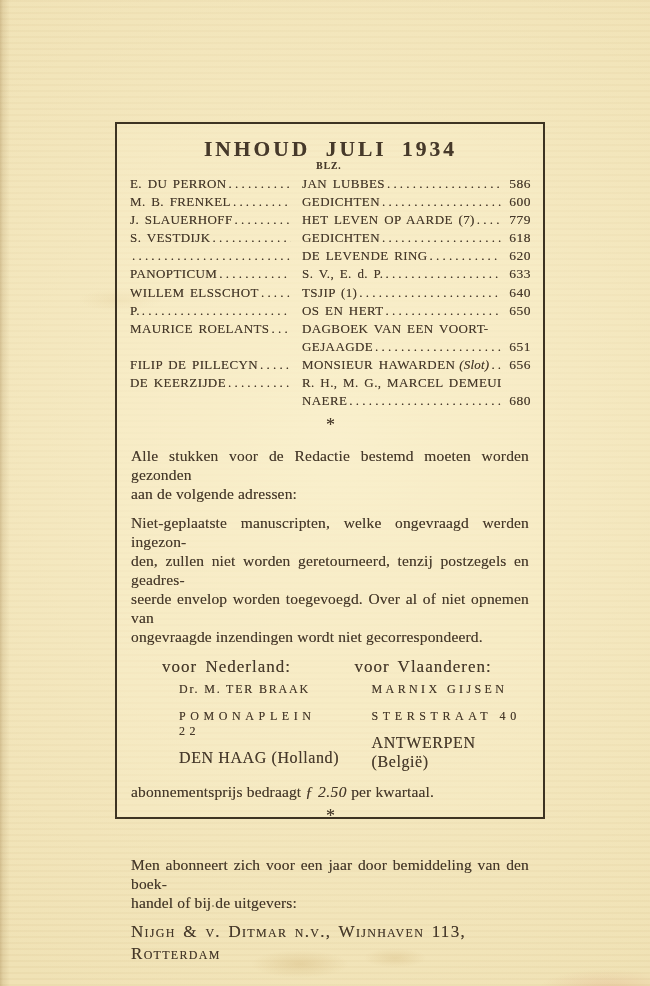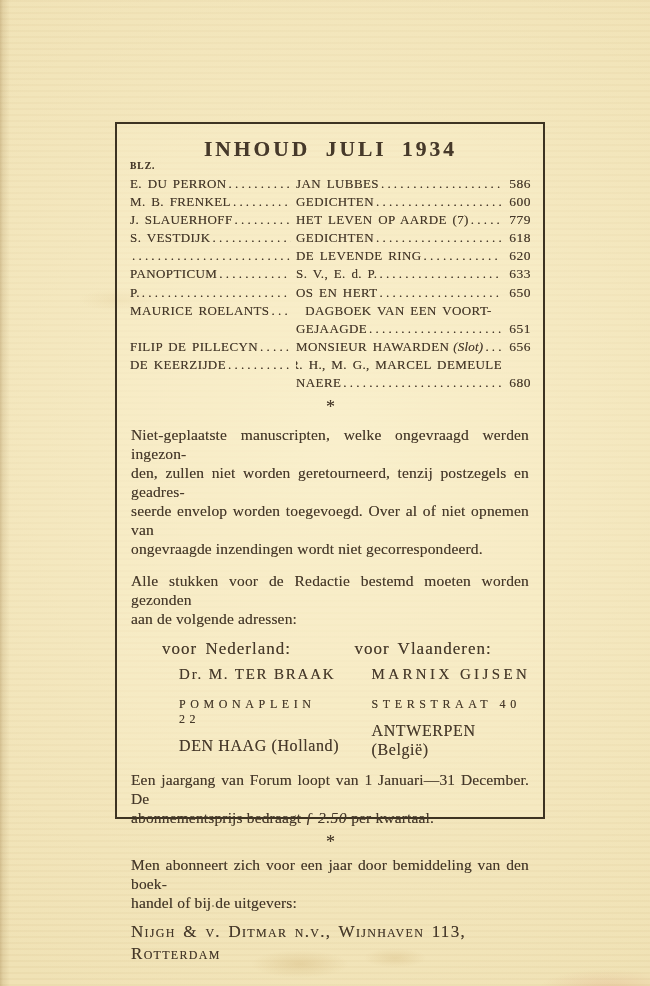--- a/index.html
+++ b/index.html
@@ -40,37 +40,37 @@
   .ink { text-shadow: 0 0 0.5px rgba(70,57,42,0.55); padding-left: 13px; }
 
   .page-title {
     margin-top: 5px;
     text-align: center;
     font-size: 21.5px; font-weight: bold;
     letter-spacing: 3px; word-spacing: 7px;
     line-height: 24px;
   }
   .blz {
-    text-align: left;
+    text-align: center;
     font-size: 9.5px; font-weight: bold;
     letter-spacing: 1px;
     line-height: 11px;
     padding-right: 3px;
   }
 
   
   .toc { margin-top: 3px; }
   .toc-row {
     display: flex; align-items: baseline;
     font-size: 13px; line-height: 18.1px;
     letter-spacing: 0.4px; word-spacing: 2px;
     white-space: nowrap;
   }
   .toc-author { flex: 0 0 161px; display: flex; align-items: flex-start; overflow: hidden; min-width: 0; }
-  .toc-title  { flex: 1 1 auto;  display: flex; align-items: baseline; overflow: hidden; min-width: 0; margin-left: 5px; justify-content: center; }
+  .toc-title  { flex: 1 1 auto;  display: flex; align-items: baseline; overflow: hidden; min-width: 0; margin-left: 11px; }
   .toc-page   { flex: 0 0 30px; text-align: right; font-size: 13.5px; letter-spacing: 0.5px; }
   .txt { flex: 0 0 auto; }
   .italic { font-style: italic; margin-left: 4px; letter-spacing: 0.2px; }
   .dots { flex: 1 1 0; min-width: 0; overflow: hidden; }
   .dots::before {
     content: "..........................................................................";
     letter-spacing: 3.2px; margin-left: 2px;
   }
 
   .star {
@@ -78,30 +78,30 @@
     font-size: 18px; line-height: 16px;
     margin-top: 7px;
   }
 
   
   .para { margin: 10px 2px 0 1px; font-size: 15.5px; line-height: 19px; letter-spacing: 0.15px; }
   .para .line      { text-align: justify; text-align-last: justify; }
   .para .line-last { text-align: left; }
   .p-redactie { margin-top: 13px; }
   .p-jaargang { margin-top: 11px; }
-  .p-abonneert { margin-top: 5px; }
+  .p-abonneert { margin-top: 31px; }
   .price { font-style: italic; letter-spacing: 0.5px; }
 
   
   .addresses { display: flex; margin: 11px 0 0 32px; }
   .addr-col-nl { width: 186px; }
   .addr-col-vl { margin-left: 13px; }
   .addr-heading { font-size: 17px; line-height: 20px; letter-spacing: 1px; word-spacing: 3px; }
   .addr-body { margin-left: 17px; margin-top: 3px; }
-  .addr-name   { font-size: 15px; line-height: 25px; letter-spacing: 1.8px; }
+  .addr-name   { font-size: 12px; line-height: 19px; letter-spacing: 1.8px; }
   .addr-name-wide { letter-spacing: 3.4px; }
   .addr-street { font-size: 12px; line-height: 15px; letter-spacing: 4.6px; margin-top: 10px; }
   .addr-city   { font-size: 16px; line-height: 19px; letter-spacing: 0.6px; margin-top: 9px; }
 
   .publisher {
     margin: 9px 0 0 1px;
     font-size: 17px; line-height: 22px;
     font-variant: small-caps;
     letter-spacing: 1.3px; word-spacing: 2px;
   }
@@ -176,20 +176,31 @@
             <span class="dots"></span>
           </span>
           <span class="toc-title">
             <span class="txt">S. V., E. d. P.</span>
             <span class="dots"></span>
           </span>
           <span class="toc-page">633</span>
         </div>
         <div class="toc-row">
           <span class="toc-author">
+            <span class="txt">WILLEM ELSSCHOT</span>
+            <span class="dots"></span>
+          </span>
+          <span class="toc-title">
+            <span class="txt">TSJIP (1)</span>
+            <span class="dots"></span>
+          </span>
+          <span class="toc-page">640</span>
+        </div>
+        <div class="toc-row">
+          <span class="toc-author">
             <span class="txt">P.</span>
             <span class="dots"></span>
           </span>
           <span class="toc-title">
             <span class="txt">OS EN HERT</span>
             <span class="dots"></span>
           </span>
           <span class="toc-page">650</span>
         </div>
         <div class="toc-row">
@@ -236,31 +247,31 @@
           <span class="toc-author"></span>
           <span class="toc-title">
             <span class="txt">NAERE</span>
             <span class="dots"></span>
           </span>
           <span class="toc-page">680</span>
         </div>
       </div>
 
     <div class="star">*</div>
+
+    <div class="para p-redactie">
+      <div class="line">Alle stukken voor de Redactie bestemd moeten worden gezonden</div>
+      <div class="line-last">aan de volgende adressen:</div>
+    </div>
 
     <div class="para">
       <div class="line">Niet-geplaatste manuscripten, welke ongevraagd werden ingezon-</div>
       <div class="line">den, zullen niet worden geretourneerd, tenzij postzegels en geadres-</div>
       <div class="line">seerde envelop worden toegevoegd. Over al of niet opnemen van</div>
       <div class="line-last">ongevraagde inzendingen wordt niet gecorrespondeerd.</div>
-    </div>
-
-    <div class="para p-redactie">
-      <div class="line">Alle stukken voor de Redactie bestemd moeten worden gezonden</div>
-      <div class="line-last">aan de volgende adressen:</div>
     </div>
 
     <div class="addresses">
       <div class="addr-col-nl">
         <div class="addr-heading">voor Nederland:</div>
         <div class="addr-body">
           <div class="addr-name">Dr. M. TER BRAAK</div>
           <div class="addr-street">POMONAPLEIN 22</div>
           <div class="addr-city"><span>DEN HAAG</span> <span>(Holland)</span></div>
         </div>
@@ -269,21 +280,20 @@
         <div class="addr-heading">voor Vlaanderen:</div>
         <div class="addr-body">
           <div class="addr-name addr-name-wide">MARNIX GIJSEN</div>
           <div class="addr-street">STERSTRAAT 40</div>
           <div class="addr-city"><span>ANTWERPEN</span> <span>(België)</span></div>
         </div>
       </div>
     </div>
 
     <div class="para p-jaargang">
-      <div class="line">Een jaargang van Forum loopt van 1 Januari—31 December. De</div>
       <div class="line-last"><span>abonnementsprijs bedraagt</span> <span class="price">ƒ 2.50</span> <span>per kwartaal.</span></div>
     </div>
 
     <div class="star">*</div>
 
     <div class="para p-abonneert">
       <div class="line">Men abonneert zich voor een jaar door bemiddeling van den boek-</div>
       <div class="line-last">handel of bij de uitgevers:</div>
     </div>
 

